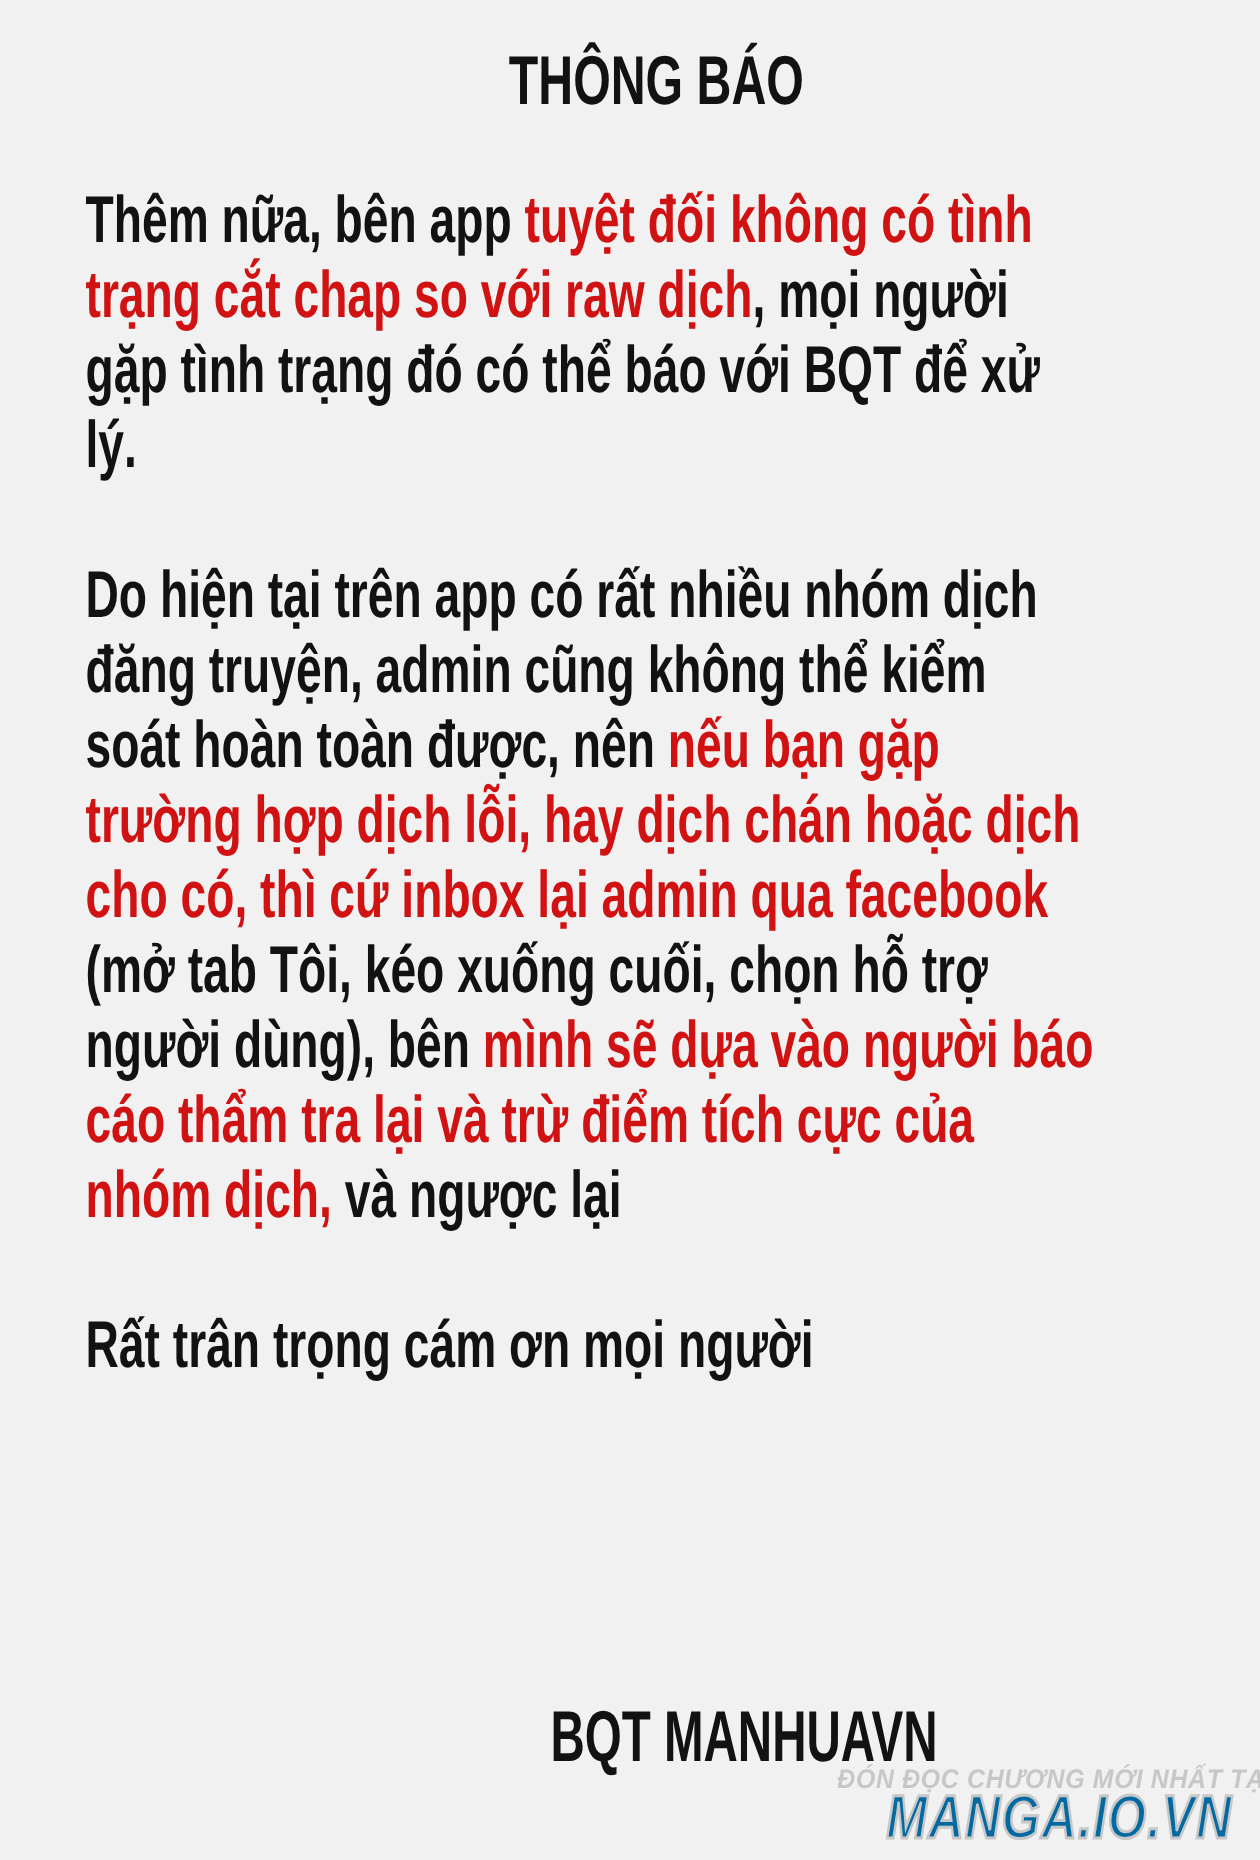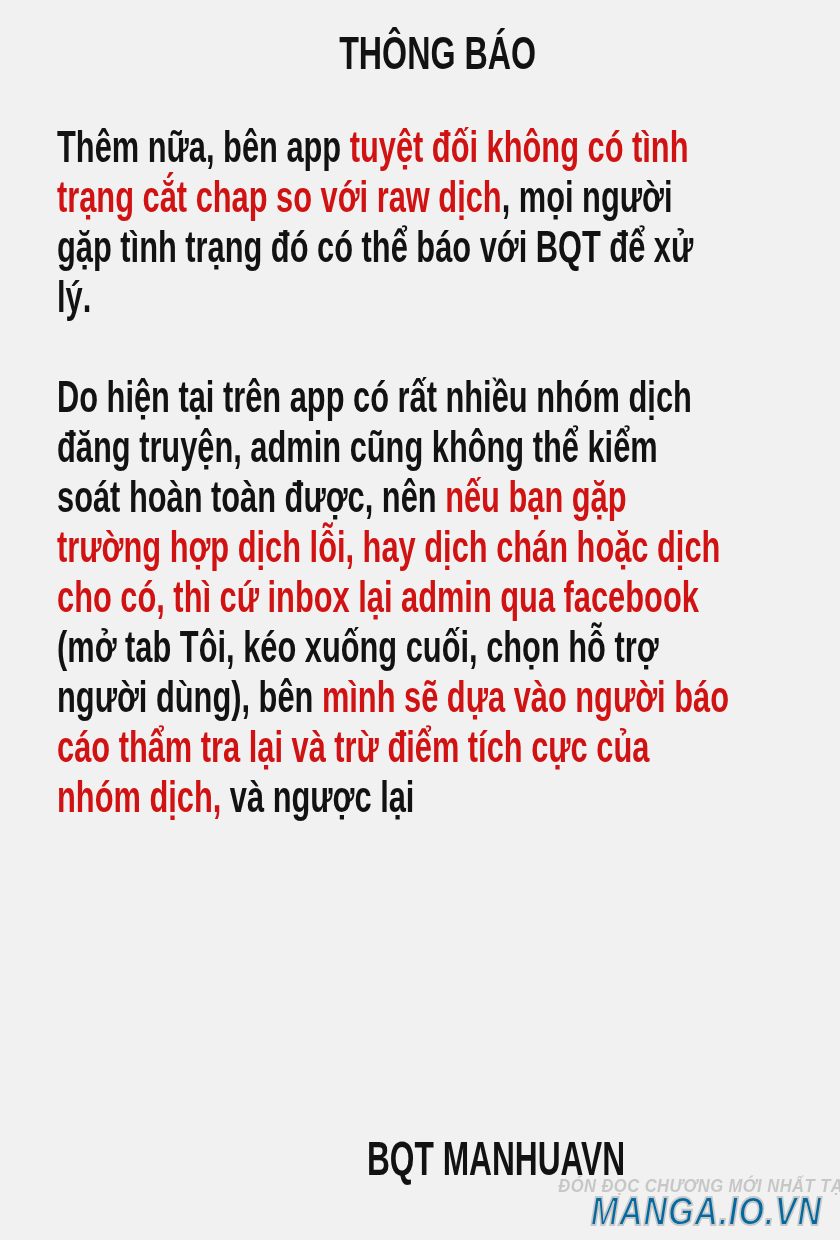--- a/index.html
+++ b/index.html
@@ -136,20 +136,23 @@
       <div class="line"><span class="seg-black">đăng truyện, admin cũng không thể kiểm</span></div>
       <div class="line"><span class="seg-black">soát hoàn toàn được, nên </span><span class="seg-red">nếu bạn gặp</span></div>
       <div class="line"><span class="seg-red">trường hợp dịch lỗi, hay dịch chán hoặc dịch</span></div>
       <div class="line"><span class="seg-red">cho có, thì cứ inbox lại admin qua facebook</span></div>
       <div class="line"><span class="seg-black">(mở tab Tôi, kéo xuống cuối, chọn hỗ trợ</span></div>
       <div class="line"><span class="seg-black">người dùng), bên </span><span class="seg-red">mình sẽ dựa vào người báo</span></div>
       <div class="line"><span class="seg-red">cáo thẩm tra lại và trừ điểm tích cực của</span></div>
       <div class="line"><span class="seg-red">nhóm dịch,</span><span class="seg-black"> và ngược lại</span></div>
     </div>
 
+    <div class="para">
+      <div class="line"><span class="seg-black">Rất trân trọng cám ơn mọi người</span></div>
+    </div>
 
   </div>
 
   <div class="signature-wrap">
     <span class="scale">BQT MANHUAVN</span>
   </div>
 
   <div class="watermark">
     <div class="wm-line1">
       <span class="scale">ĐÓN ĐỌC CHƯƠNG MỚI NHẤT TẠI</span>

